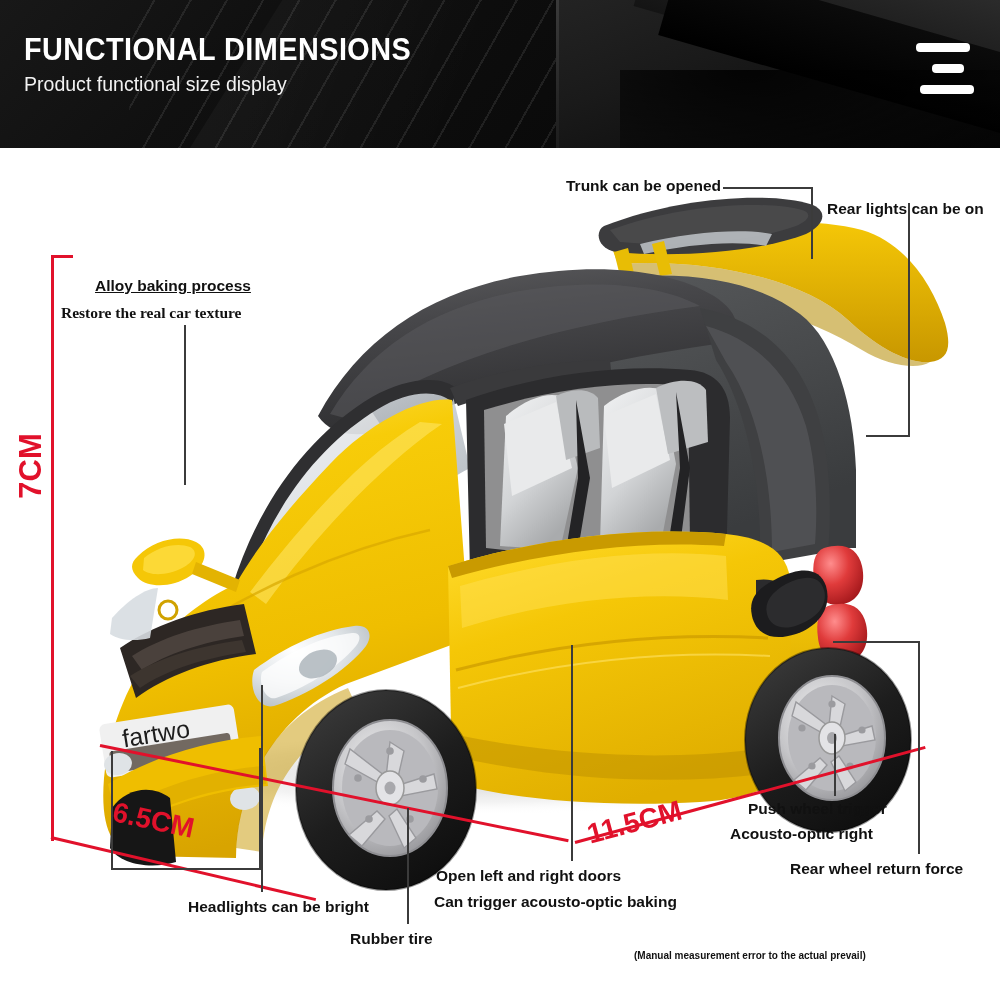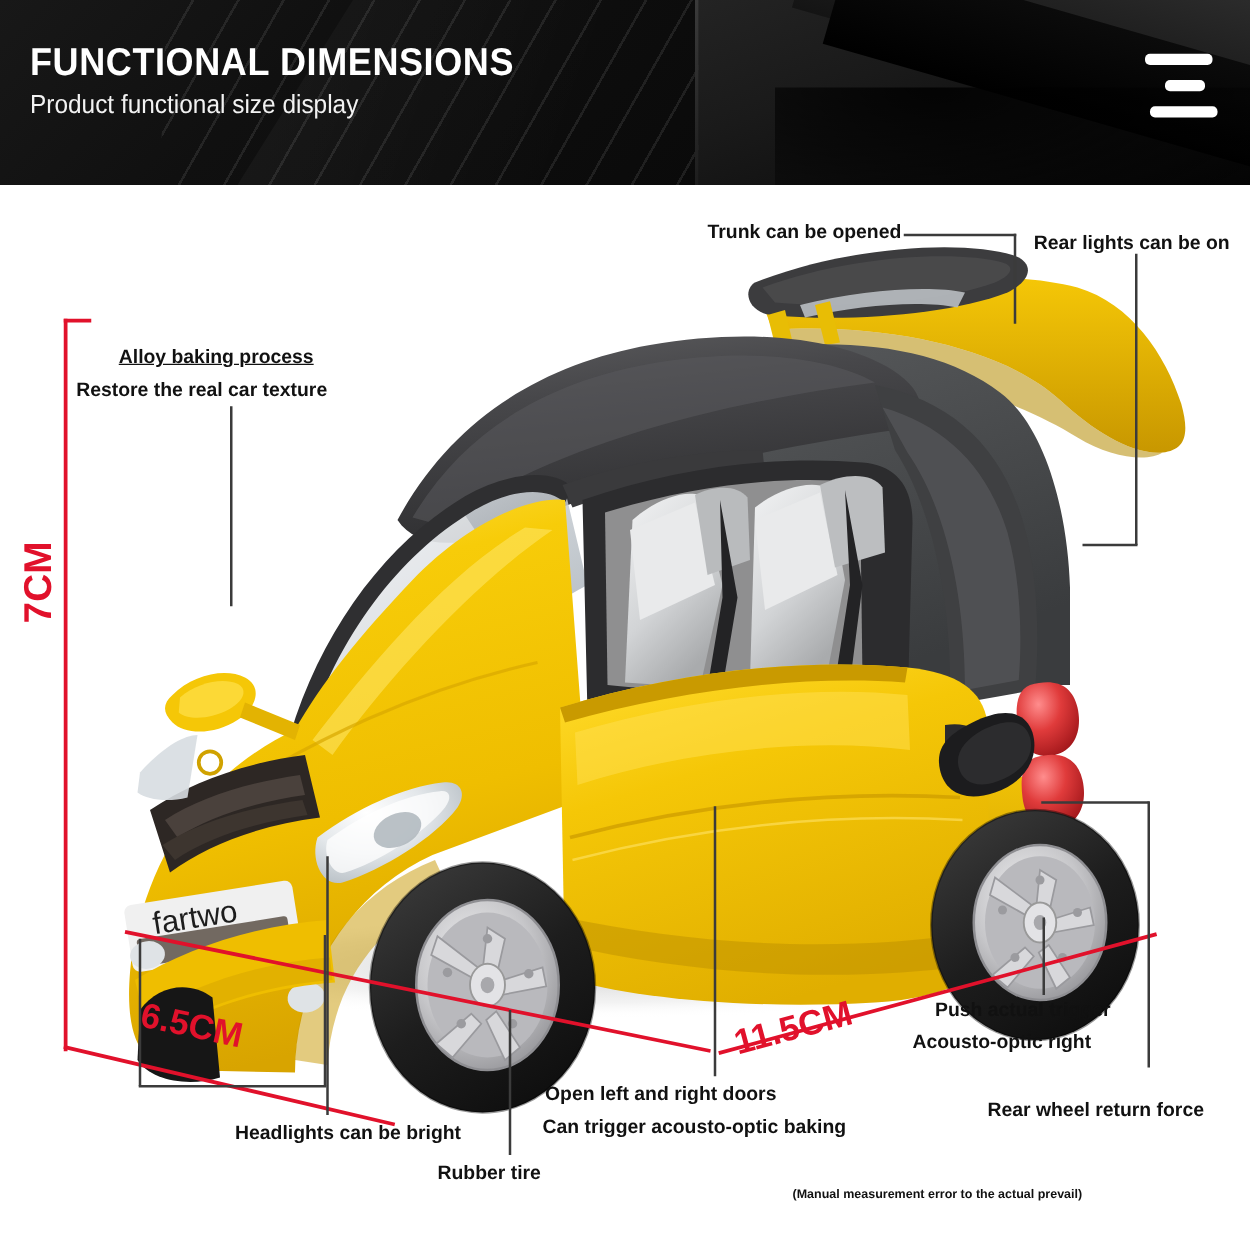--- a/index.html
+++ b/index.html
@@ -107,26 +107,26 @@
   .lbl-115 {
     left:588px; top:671px; font-size:28px;
     transform:rotate(-15deg); transform-origin:left center;
   }
   
   .blk-line { position:absolute; background:#3b3b3b; }
 
   
   .note { position:absolute; color:#111; font-weight:bold; white-space:nowrap; font-size:15.5px; }
   .n-trunk   { left:566px; top:29px; }
-  .n-rear    { left:827px; top:38px; }
+  .n-rear    { left:827px; top:52px; }
   .n-alloy1  { left:95px;  top:129px;text-decoration:underline; }
-  .n-alloy2  { left:61px;  top:156px; }
+  .n-alloy2  { left:61px;  top:156px;font-family:Liberation Serif, serif; }
   .n-push1   { left:748px; top:652px; }
   .n-push2   { left:730px; top:677px; }
-  .n-return  { left:790px; top:732px; }
+  .n-return  { left:790px; top:712px; }
   .n-head    { left:160px; top:750px;margin-left:28px; }
   .n-rubber  { left:350px; top:782px; }
   .n-doors1  { left:436px; top:719px; }
   .n-doors2  { left:434px; top:745px; }
   .n-dis     { left:634px; top:802px; font-size:10px; }
 
   
   .car { position:absolute; left:0; top:0; width:1000px; height:852px; }
   .car svg { position:absolute; left:0; top:0; }
 </style>
@@ -467,21 +467,21 @@
   <div class="blk-line" style="left:261px; top:537px; width:1.6px; height:207px;"></div>
 
   <div class="blk-line" style="left:407px; top:660px; width:1.6px; height:116px;"></div>
 
   <div class="blk-line" style="left:571px; top:497px; width:1.6px; height:216px;"></div>
 
   <div class="note n-trunk">Trunk can be opened</div>
   <div class="note n-rear">Rear lights can be on</div>
   <div class="note n-alloy1">Alloy baking process</div>
   <div class="note n-alloy2">Restore the real car texture</div>
-  <div class="note n-push1">Push actual trigger</div>
+  <div class="note n-push1">Push wheel trigger</div>
   <div class="note n-push2">Acousto-optic right</div>
   <div class="note n-return">Rear wheel return force</div>
   <div class="note n-head">Headlights can be bright</div>
   <div class="note n-rubber">Rubber tire</div>
   <div class="note n-doors1">Open left and right doors</div>
   <div class="note n-doors2">Can trigger acousto-optic baking</div>
   <div class="note n-dis">(Manual measurement error to the actual prevail)</div>
 
 </div>
 

